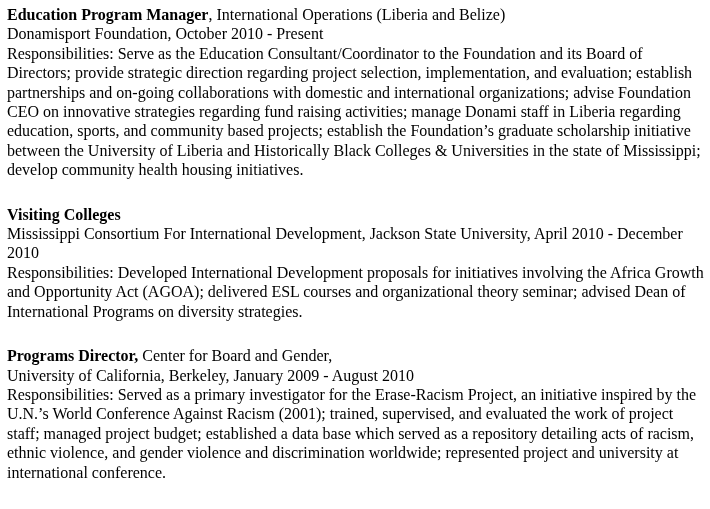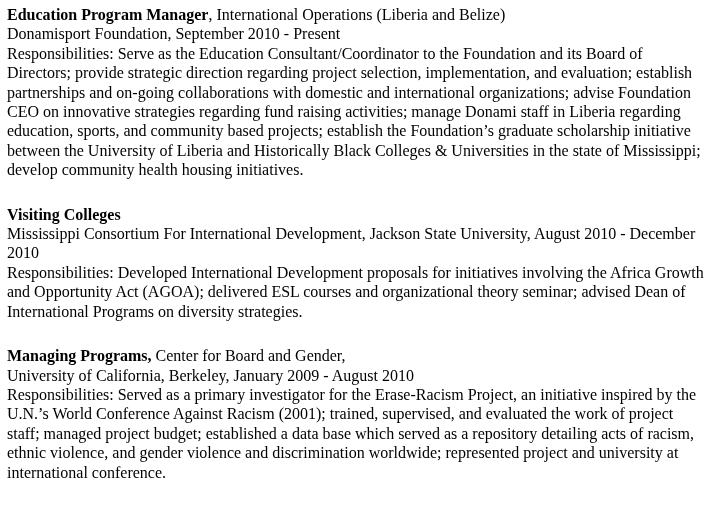--- a/index.html
+++ b/index.html
@@ -32,29 +32,29 @@
     font-weight: bold;
   }
 </style>
 </head>
 <body>
 
 <div class="doc">
 
   <div class="entry">
     <p class="title-line"><span class="role">Education Program Manager</span><span>, International Operations (Liberia and Belize)</span></p>
-    <p>Donamisport Foundation, September 2010 - Present</p>
+    <p>Donamisport Foundation, October 2010 - Present</p>
     <p>Responsibilities: Serve as the Education Consultant/Coordinator to the Foundation and its Board of Directors; provide strategic direction regarding project selection, implementation, and evaluation; establish partnerships and on-going collaborations with domestic and international organizations; advise Foundation CEO on innovative strategies regarding fund raising activities; manage Donami staff in Liberia regarding education, sports, and community based projects; establish the Foundation’s graduate scholarship initiative between the University of Liberia and Historically Black Colleges &amp; Universities in the state of Mississippi; develop community health housing initiatives.</p>
   </div>
 
   <div class="entry">
     <p class="title-line"><span class="role">Visiting Colleges</span><span></span></p>
-    <p>Mississippi Consortium For International Development, Jackson State University, August 2010 - December 2010</p>
+    <p>Mississippi Consortium For International Development, Jackson State University, April 2010 - December 2010</p>
     <p>Responsibilities: Developed International Development proposals for initiatives involving the Africa Growth and Opportunity Act (AGOA); delivered ESL courses and organizational theory seminar; advised Dean of International Programs on diversity strategies.</p>
   </div>
 
   <div class="entry">
-    <p class="title-line"><span class="role">Managing Programs,</span><span> Center for Board and Gender,</span></p>
+    <p class="title-line"><span class="role">Programs Director,</span><span> Center for Board and Gender,</span></p>
     <p>University of California, Berkeley, January 2009 - August 2010</p>
     <p>Responsibilities: Served as a primary investigator for the Erase-Racism Project, an initiative inspired by the U.N.’s World Conference Against Racism (2001); trained, supervised, and evaluated the work of project staff; managed project budget; established a data base which served as a repository detailing acts of racism, ethnic violence, and gender violence and discrimination worldwide; represented project and university at international conference.</p>
   </div>
 
 </div>
 
 </body></html>

